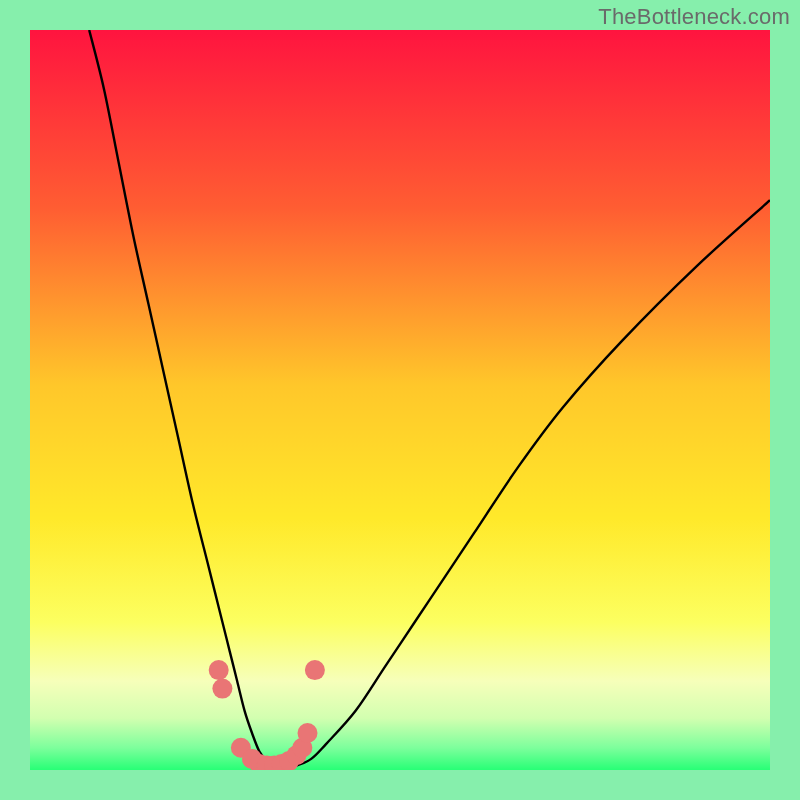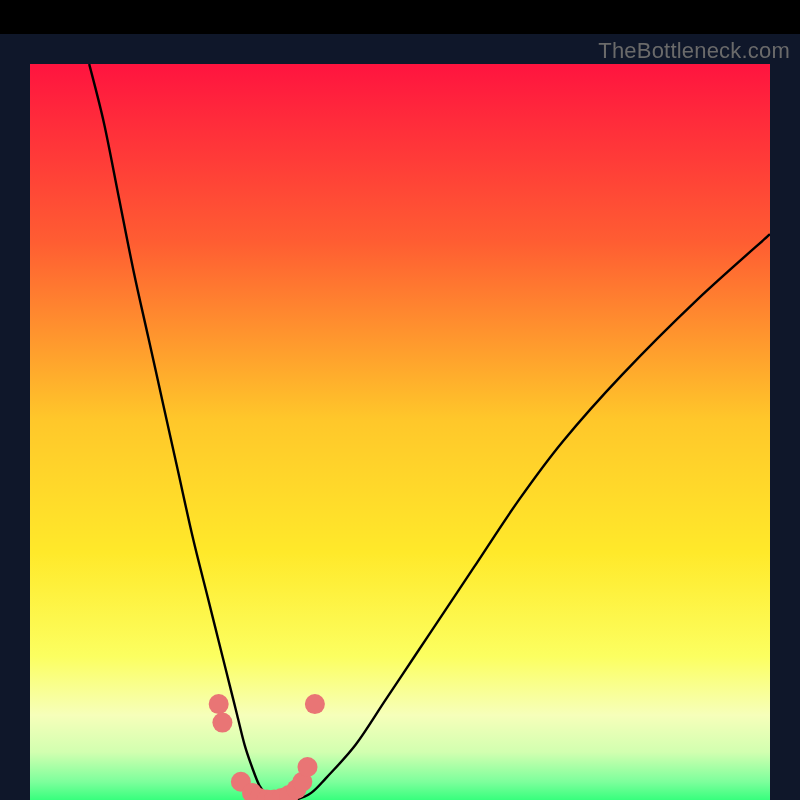--- a/index.html
+++ b/index.html
@@ -7,22 +7,21 @@
     padding: 0;
     width: 800px;
     height: 800px;
     background: #000;
     overflow: hidden;
     font-family: Arial, Helvetica, sans-serif;
   }
   .frame {
     position: absolute;
     inset: 0;
-    background: #0f172a;
-    margin-top: 34px;
+    background: #86efac;
   }
   .plot {
     position: absolute;
     left: 30px;
     top: 30px;
     width: 740px;
     height: 740px;
     overflow: hidden;
   }
   .plot svg {

